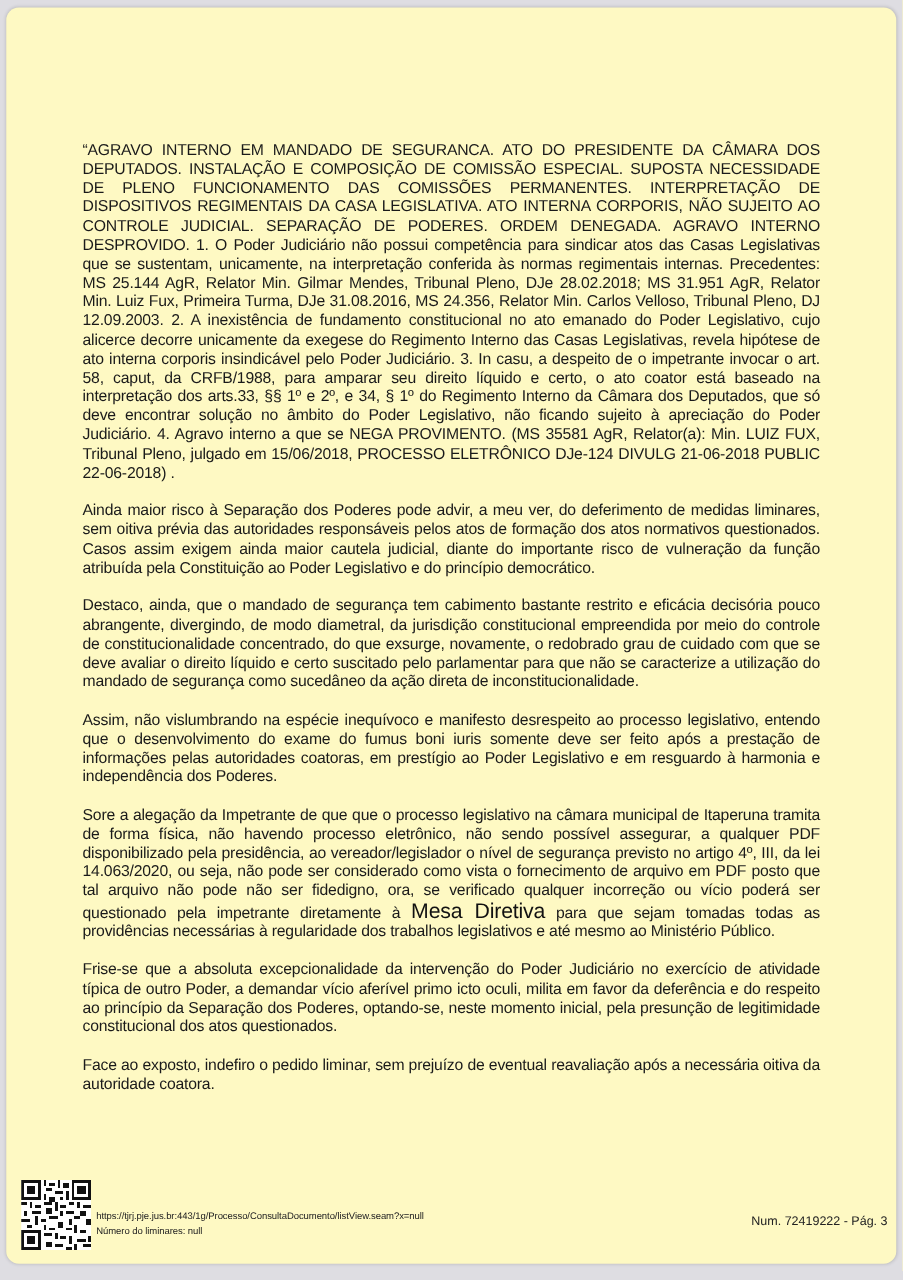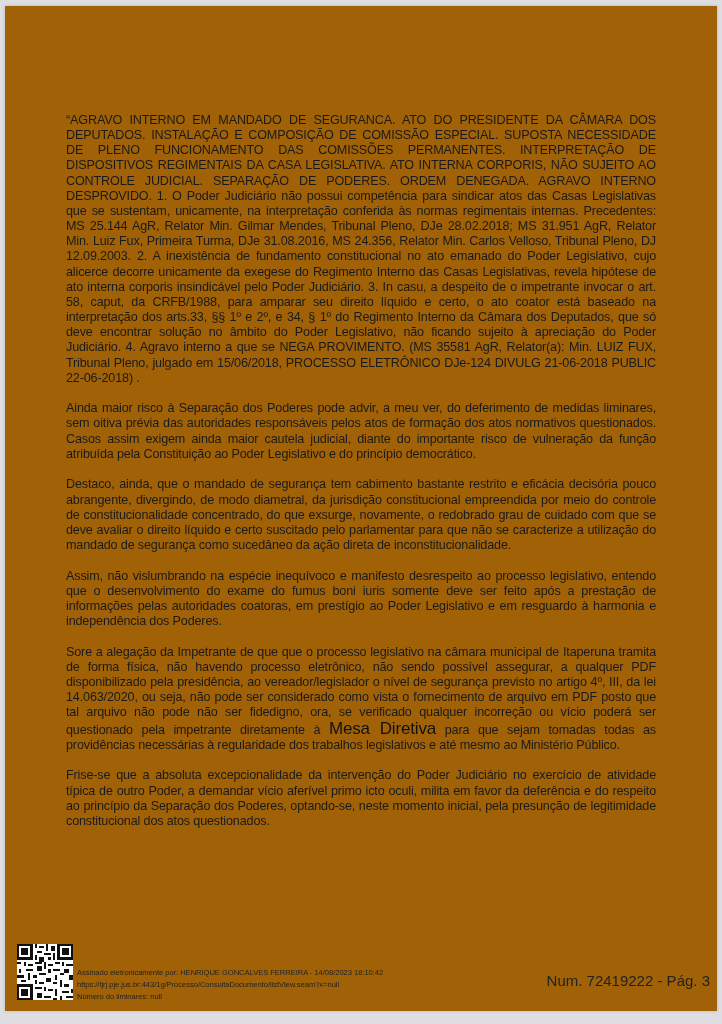--- a/index.html
+++ b/index.html
@@ -13,22 +13,23 @@
       position: relative;
       overflow: hidden;
       font-family: "Liberation Sans", sans-serif;
     }
     .page {
       position: absolute;
       left: 5px;
       top: 6px;
       width: 712px;
       height: 1005px;
-      background: #a16207;
+      background: #fef9c3;
       box-shadow: 0 0 3px rgba(0,0,0,0.18);
+      border-radius: 10px;
     }
     .body-text {
       position: absolute;
       left: 61px;
       top: 107px;
       width: 590px;
       color: #1a1a1a;
       font-size: 12.6px;
       line-height: 15.15px;
       letter-spacing: -0.15px;
@@ -62,36 +63,37 @@
       top: 25px;
       font-size: 7.6px;
       line-height: 12px;
       color: #222;
       letter-spacing: -0.05px;
     }
     .page-num {
       position: absolute;
       right: 7px;
       top: 30px;
-      font-size: 15px;
+      font-size: 10px;
       color: #222;
     }
   </style>
 </head>
 <body>
 
 <div class="page">
 
   <div class="body-text">
     <p>“AGRAVO INTERNO EM MANDADO DE SEGURANCA. ATO DO PRESIDENTE DA CÂMARA DOS DEPUTADOS. INSTALAÇÃO E COMPOSIÇÃO DE COMISSÃO ESPECIAL. SUPOSTA NECESSIDADE DE PLENO FUNCIONAMENTO DAS COMISSÕES PERMANENTES. INTERPRETAÇÃO DE DISPOSITIVOS REGIMENTAIS DA CASA LEGISLATIVA. ATO INTERNA CORPORIS, NÃO SUJEITO AO CONTROLE JUDICIAL. SEPARAÇÃO DE PODERES. ORDEM DENEGADA. AGRAVO INTERNO DESPROVIDO. 1. O Poder Judiciário não possui competência para sindicar atos das Casas Legislativas que se sustentam, unicamente, na interpretação conferida às normas regimentais internas. Precedentes: MS 25.144 AgR, Relator Min. Gilmar Mendes, Tribunal Pleno, DJe 28.02.2018; MS 31.951 AgR, Relator Min. Luiz Fux, Primeira Turma, DJe 31.08.2016, MS 24.356, Relator Min. Carlos Velloso, Tribunal Pleno, DJ 12.09.2003. 2. A inexistência de fundamento constitucional no ato emanado do Poder Legislativo, cujo alicerce decorre unicamente da exegese do Regimento Interno das Casas Legislativas, revela hipótese de ato interna corporis insindicável pelo Poder Judiciário. 3. In casu, a despeito de o impetrante invocar o art. 58, caput, da CRFB/1988, para amparar seu direito líquido e certo, o ato coator está baseado na interpretação dos arts.33, §§ 1º e 2º, e 34, § 1º do Regimento Interno da Câmara dos Deputados, que só deve encontrar solução no âmbito do Poder Legislativo, não ficando sujeito à apreciação do Poder Judiciário. 4. Agravo interno a que se NEGA PROVIMENTO. (MS 35581 AgR, Relator(a): Min. LUIZ FUX, Tribunal Pleno, julgado em 15/06/2018, PROCESSO ELETRÔNICO DJe-124 DIVULG 21-06-2018 PUBLIC 22-06-2018) .</p>
     <p>Ainda maior risco à Separação dos Poderes pode advir, a meu ver, do deferimento de medidas liminares, sem oitiva prévia das autoridades responsáveis pelos atos de formação dos atos normativos questionados. Casos assim exigem ainda maior cautela judicial, diante do importante risco de vulneração da função atribuída pela Constituição ao Poder Legislativo e do princípio democrático.</p>
     <p>Destaco, ainda, que o mandado de segurança tem cabimento bastante restrito e eficácia decisória pouco abrangente, divergindo, de modo diametral, da jurisdição constitucional empreendida por meio do controle de constitucionalidade concentrado, do que exsurge, novamente, o redobrado grau de cuidado com que se deve avaliar o direito líquido e certo suscitado pelo parlamentar para que não se caracterize a utilização do mandado de segurança como sucedâneo da ação direta de inconstitucionalidade.</p>
     <p>Assim, não vislumbrando na espécie inequívoco e manifesto desrespeito ao processo legislativo, entendo que o desenvolvimento do exame do fumus boni iuris somente deve ser feito após a prestação de informações pelas autoridades coatoras, em prestígio ao Poder Legislativo e em resguardo à harmonia e independência dos Poderes.</p>
     <p><span>Sore a alegação da Impetrante de que que o processo legislativo na câmara municipal de Itaperuna tramita de forma física, não havendo processo eletrônico, não sendo possível assegurar, a qualquer PDF disponibilizado pela presidência, ao vereador/legislador o nível de segurança previsto no artigo 4º, III, da lei 14.063/2020, ou seja, não pode ser considerado como vista o fornecimento de arquivo em PDF posto que tal arquivo não pode não ser fidedigno, ora, se verificado qualquer incorreção ou vício poderá ser questionado pela impetrante diretamente  à </span><span class="emph">Mesa Diretiva</span><span>  para que sejam  tomadas todas as providências necessárias à regularidade dos trabalhos legislativos e até mesmo ao Ministério Público.</span></p>
     <p>Frise-se que a absoluta excepcionalidade da intervenção do Poder Judiciário no exercício de atividade típica de outro Poder, a demandar vício aferível primo icto oculi, milita em favor da deferência e do respeito ao princípio da Separação dos Poderes, optando-se, neste momento inicial, pela presunção de legitimidade constitucional dos atos questionados.</p>
+    <p>Face ao exposto, indefiro o pedido liminar, sem prejuízo de eventual reavaliação após a necessária oitiva da autoridade coatora.</p>
   </div>
 
   <div class="footer">
     <svg class="qr" viewBox="0 0 25 25" shape-rendering="crispEdges">
       <rect x="0" y="0" width="25" height="25" fill="#fff"></rect>
       <g fill="#111">
 
         <rect x="0" y="0" width="7" height="7"></rect>
           <rect x="1" y="1" width="5" height="5" fill="#fff"></rect>
           <rect x="2" y="2" width="3" height="3"></rect>
@@ -148,20 +150,19 @@
           <rect x="20" y="21" width="3" height="1"></rect>
           <rect x="9" y="22" width="2" height="2"></rect>
           <rect x="12" y="23" width="3" height="1"></rect>
         <rect x="16" y="24" width="2" height="1"></rect>
           <rect x="19" y="23" width="1" height="2"></rect>
           <rect x="22" y="23" width="3" height="1"></rect>
           <rect x="24" y="20" width="1" height="2"></rect>
       </g>
     </svg>
     <div class="sig-block">
-      <div>Assinado eletronicamente por: HENRIQUE GONCALVES FERREIRA - 14/08/2023 18:10:42</div>
       <div>https://tjrj.pje.jus.br:443/1g/Processo/ConsultaDocumento/listView.seam?x=null</div>
       <div>Número do liminares: null</div>
     </div>
     <div class="page-num">Num. 72419222 - Pág. 3</div>
   </div>
 
 </div>
 
 </body></html>

